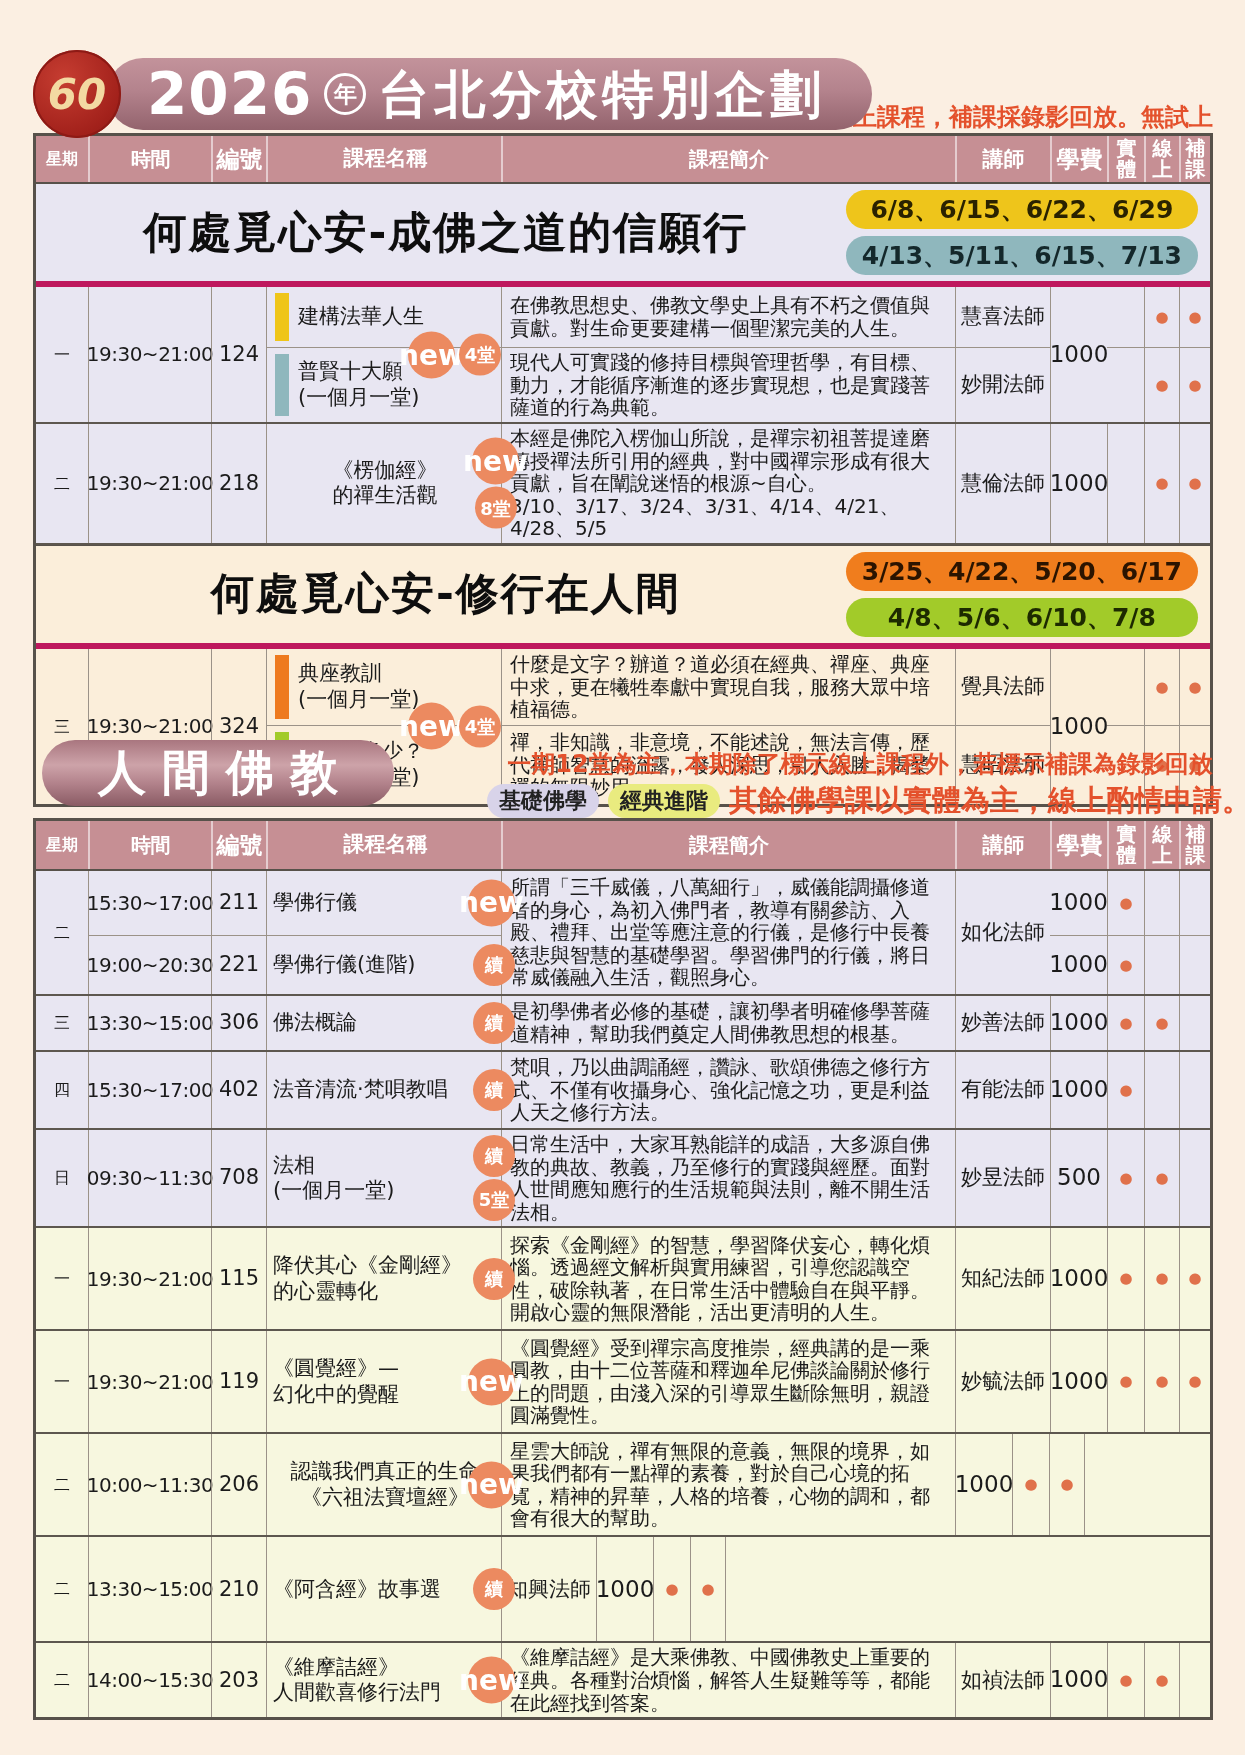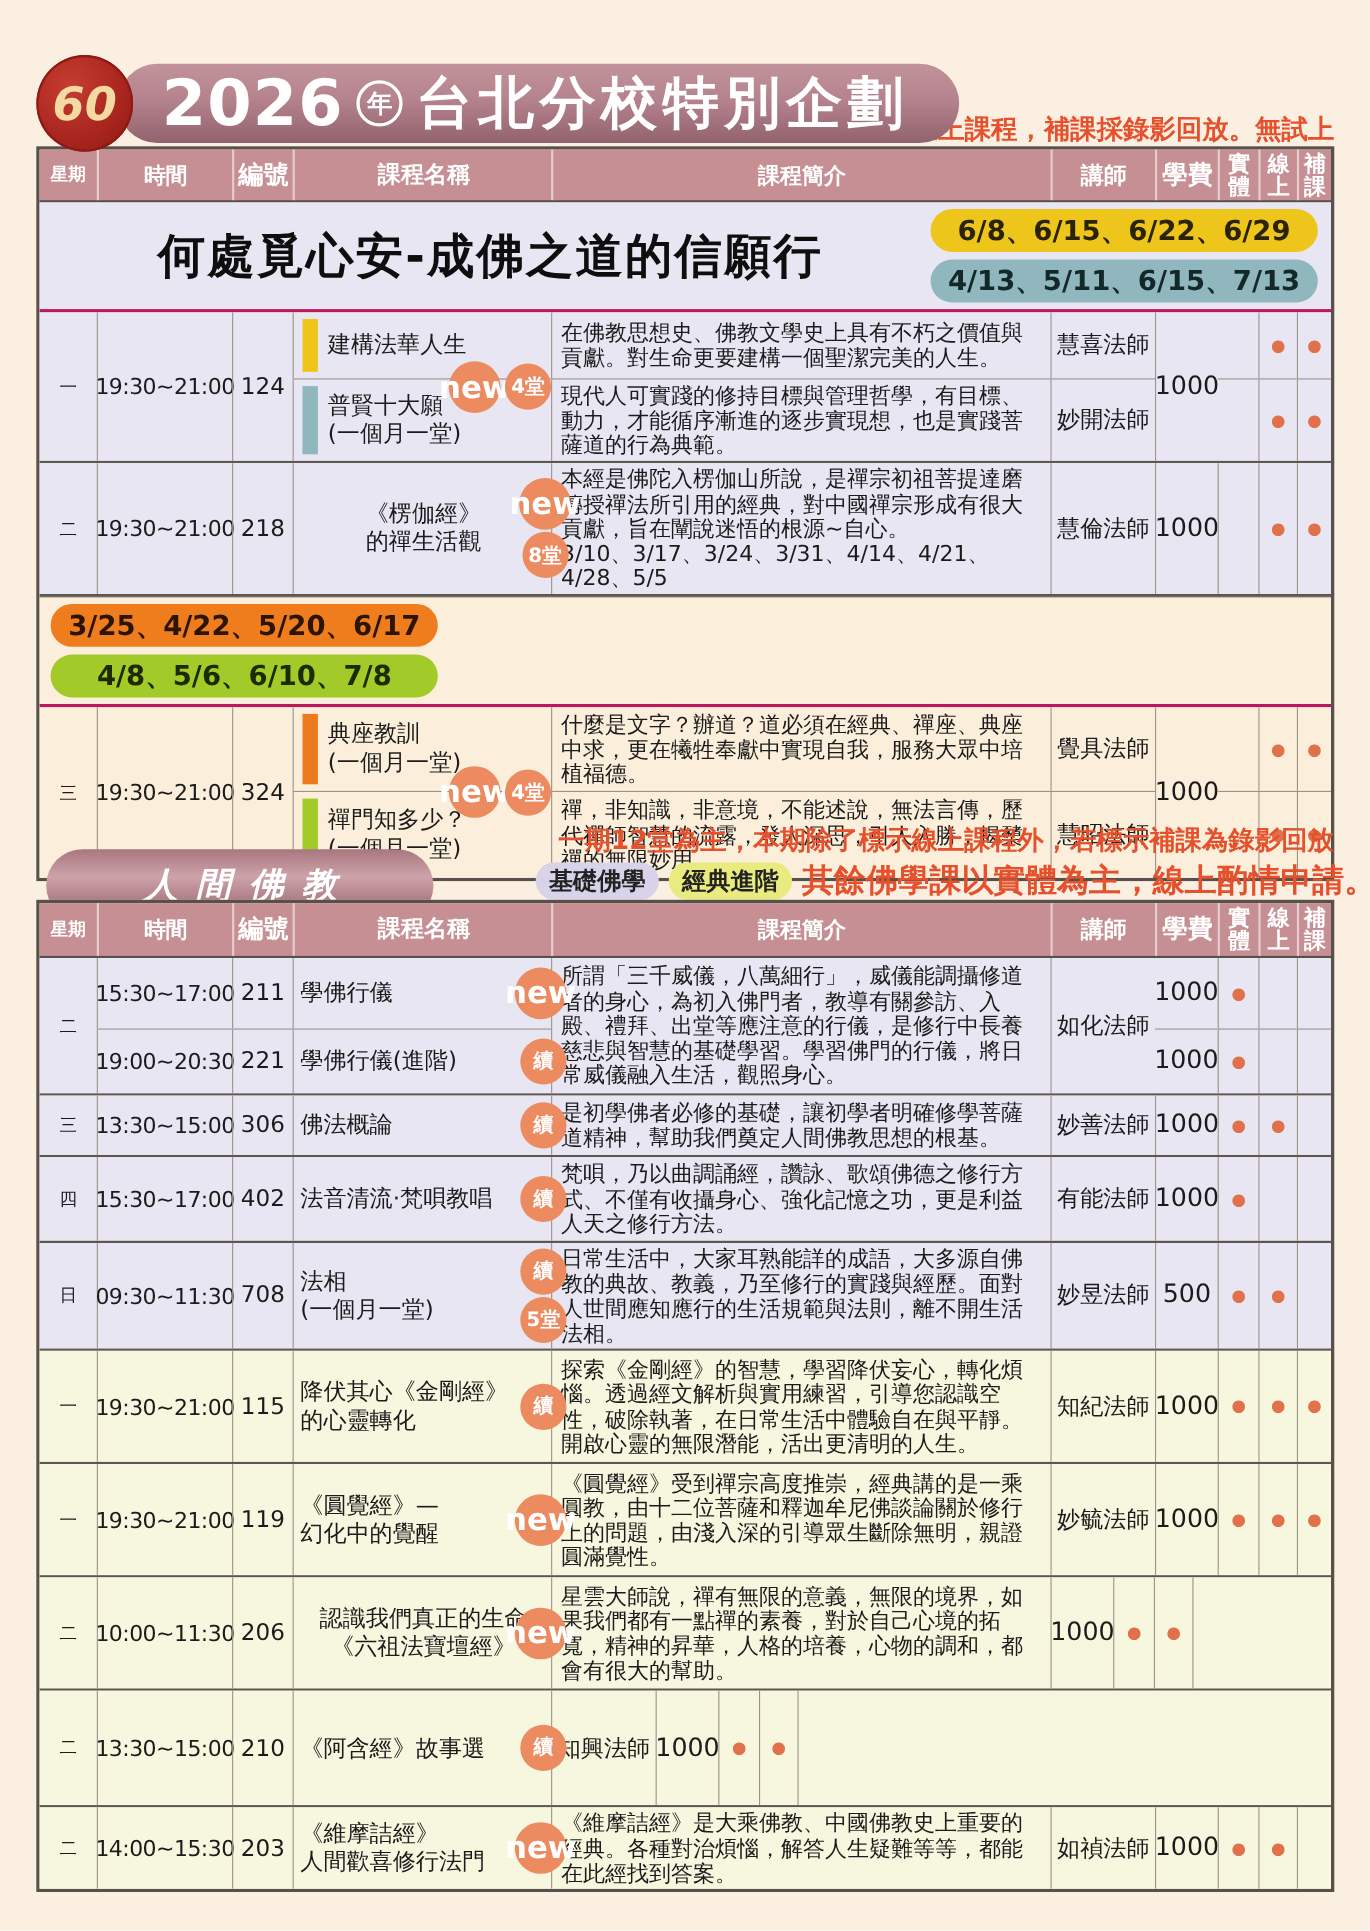--- a/index.html
+++ b/index.html
@@ -46,21 +46,21 @@
           padding:3px 8px;font-size:20px;line-height:1.13;}
   .c-teacher{flex:0 0 95px;width:95px;font-size:21px;}
   .c-fee {flex:0 0 57px;width:57px;font-size:23px;}
   .c-p{flex:0 0 37px;width:37px;} .c-o{flex:0 0 35px;width:35px;} .c-m{flex:0 0 31px;width:31px;}
   .dotc{color:#E0714B;font-size:15px;}
 
   .row{border-bottom:2px solid #5d574f;}
   .row.last{border-bottom:none;}
 
   
-  .srow{display:flex;align-items:center;border-bottom:3px solid #be185d;padding:6px 10px;box-sizing:border-box;}
+  .srow{display:flex;align-items:center;border-bottom:6px solid #be185d;padding:6px 10px;box-sizing:border-box;}
   .srow.lav{background:#E8E6F2;min-height:80px;}
   .srow.pch{background:#FBEEDA;min-height:75px;border-top:1px solid #57514a;}
   .stitle{flex:1;text-align:center;font-size:43px;font-weight:600;letter-spacing:2px;color:#0e0e0e;}
   .spills{display:flex;flex-direction:column;gap:7px;margin-right:2px;}
   .pill{border-radius:22px;padding:3px 16px;font-size:25px;font-weight:bold;text-align:center;white-space:nowrap;}
   .pill.yel{background:#EEC51B;color:#2a2200;}
   .pill.tea{background:#8FB7BD;color:#14282b;}
   .pill.org{background:#F07D1D;color:#2b1400;}
   .pill.grn{background:#A2CB29;color:#1d2a00;}
 
@@ -93,24 +93,24 @@
 
   
   .s124a{min-height:60px;} .s124b{min-height:74px;} .r218{min-height:98px;}
   .s324a{min-height:76px;} .s324b{min-height:78px;}
   .s211{min-height:64px;} .s221{min-height:58px;}
   .r306{min-height:54px;} .r402{min-height:76px;} .r708{min-height:74px;}
   .r115{min-height:101px;} .r119{min-height:101px;} .r206{min-height:101px;}
   .r210{min-height:104px;} .r203{min-height:73px;}
 
   
-  .midband{position:absolute;top:772px;left:42px;width:352px;height:66px;border-radius:34px;
+  .midband{position:absolute;top:740px;left:42px;width:352px;height:66px;border-radius:34px;
         background:linear-gradient(180deg,#a9767f 0%,#cda3a9 38%,#b3838c 65%,#8a5b64 100%);
         display:flex;align-items:center;justify-content:center;color:#fff;
-        font-size:32px;font-weight:bold;letter-spacing:16px;text-indent:16px;font-style:italic;}
+        font-size:48px;font-weight:bold;letter-spacing:16px;text-indent:16px;}
   .mid-note1{position:absolute;top:748px;left:505px;width:710px;color:#E4512C;
         font-weight:bold;font-size:24px;text-align:center;white-space:nowrap;}
   .mid-line2{position:absolute;top:781px;left:487px;display:flex;align-items:center;gap:9px;white-space:nowrap;}
   .tagpill{border-radius:17px;padding:2px 12px;font-size:22px;font-weight:bold;color:#222;}
   .tag-lav{background:#D8D3E9;} .tag-yg{background:#E9EB7F;}
   .mid-note2{color:#E4512C;font-weight:bold;font-size:29px;}
 </style>
 </head>
 <body>
 
@@ -201,20 +201,21 @@
       <div class="cell c-desc">本經是佛陀入楞伽山所說，是禪宗初祖菩提達磨傳授禪法所引用的經典，對中國禪宗形成有很大貢獻，旨在闡說迷悟的根源~自心。
 3/10、3/17、3/24、3/31、4/14、4/21、4/28、5/5</div>
       <div class="cell c-teacher">慧倫法師</div>
       <div class="cell c-fee">1000</div>
       <div class="cell c-p dotc"></div>
       <div class="cell c-o dotc">●</div>
       <div class="cell c-m dotc">●</div>
     </div>
 
     <div class="srow pch">
+      <div class="stitle">何處覓心安-修行在人間</div>
       <div class="spills">
         <div class="pill org">3/25、4/22、5/20、6/17</div>
         <div class="pill grn">4/8、5/6、6/10、7/8</div>
       </div>
     </div>
 
     <div class="row bg-pch last">
       <div class="cell c-day first">三</div>
       <div class="cell c-time">19:30~21:00</div>
       <div class="cell c-code">324</div>

